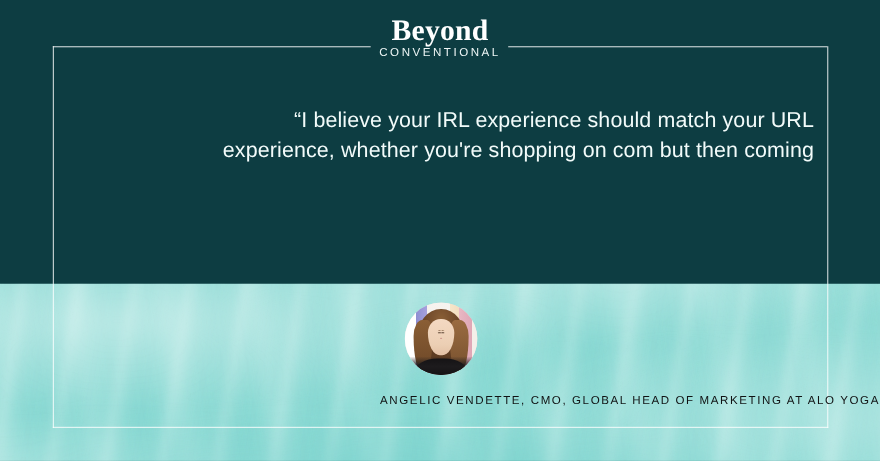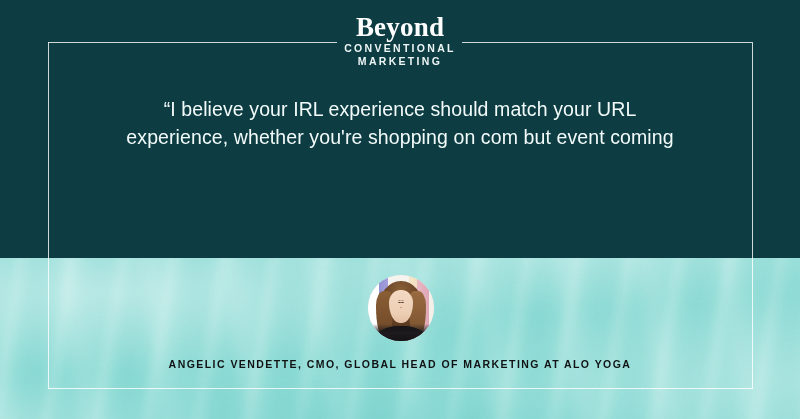--- a/index.html
+++ b/index.html
@@ -86,29 +86,29 @@
     font-weight:bold;
     font-size:27px;
     line-height:30px;
     letter-spacing:.2px;
   }
   #logo .sub {
     font-family:"Liberation Sans", sans-serif;
     font-size:10.5px;
     line-height:13px;
     letter-spacing:2.3px;
-    font-weight:700;
+    font-weight:400;
     color:#eef6f6;
   }
 
   
   #quote {
     position:absolute; left:60px; top:96px;
     width:680px;
-    text-align:center;
+    text-align:right;
     color:#f2fbfa;
     font-size:19.5px;
     line-height:27.5px;
     letter-spacing:.1px;
     font-weight:400;
   }
   #quote .ln { display:block; white-space:nowrap; }
 
   
   #avatar {
@@ -178,24 +178,24 @@
   .ph-top {
     position:absolute; left:14%; bottom:-4%;
     width:72%; height:26%;
     background:#131113;
     border-radius:44% 44% 0 0 / 70% 70% 0 0;
   }
 
   
   #attribution {
     position:absolute; left:0; top:357px; width:800px;
-    text-align:center;
+    text-align:right;
     color:#101213;
     font-size:10.5px;
-    font-weight:bold;
+    font-weight:normal;
     letter-spacing:1.45px;
     line-height:14px;
     white-space:nowrap;
   }
 </style>
 </head>
 <body>
 
 <div id="card">
 
@@ -209,26 +209,25 @@
 
   <div class="frame-line frame-top-l"></div>
   <div class="frame-line frame-top-r"></div>
   <div class="frame-line frame-left"></div>
   <div class="frame-line frame-right"></div>
   <div class="frame-line frame-bottom"></div>
 
   <div id="logo">
     <div class="word">Beyond</div>
     <div class="sub">CONVENTIONAL</div>
-    <div class="sub">MARKETING</div>
   </div>
 
   <blockquote id="quote">
     <span class="ln">“I believe your IRL experience should match your URL</span>
-    <span class="ln">experience, whether you're shopping on com but event coming</span>
+    <span class="ln">experience, whether you're shopping on com but then coming</span>
   </blockquote>
 
   <div id="avatar">
     <div class="photo">
       <div class="ph-bg"></div>
       <div class="ph-hair"></div>
       <div class="ph-hair-l"></div>
       <div class="ph-hair-r"></div>
       <div class="ph-face">
         <div class="ph-brow l"></div>

